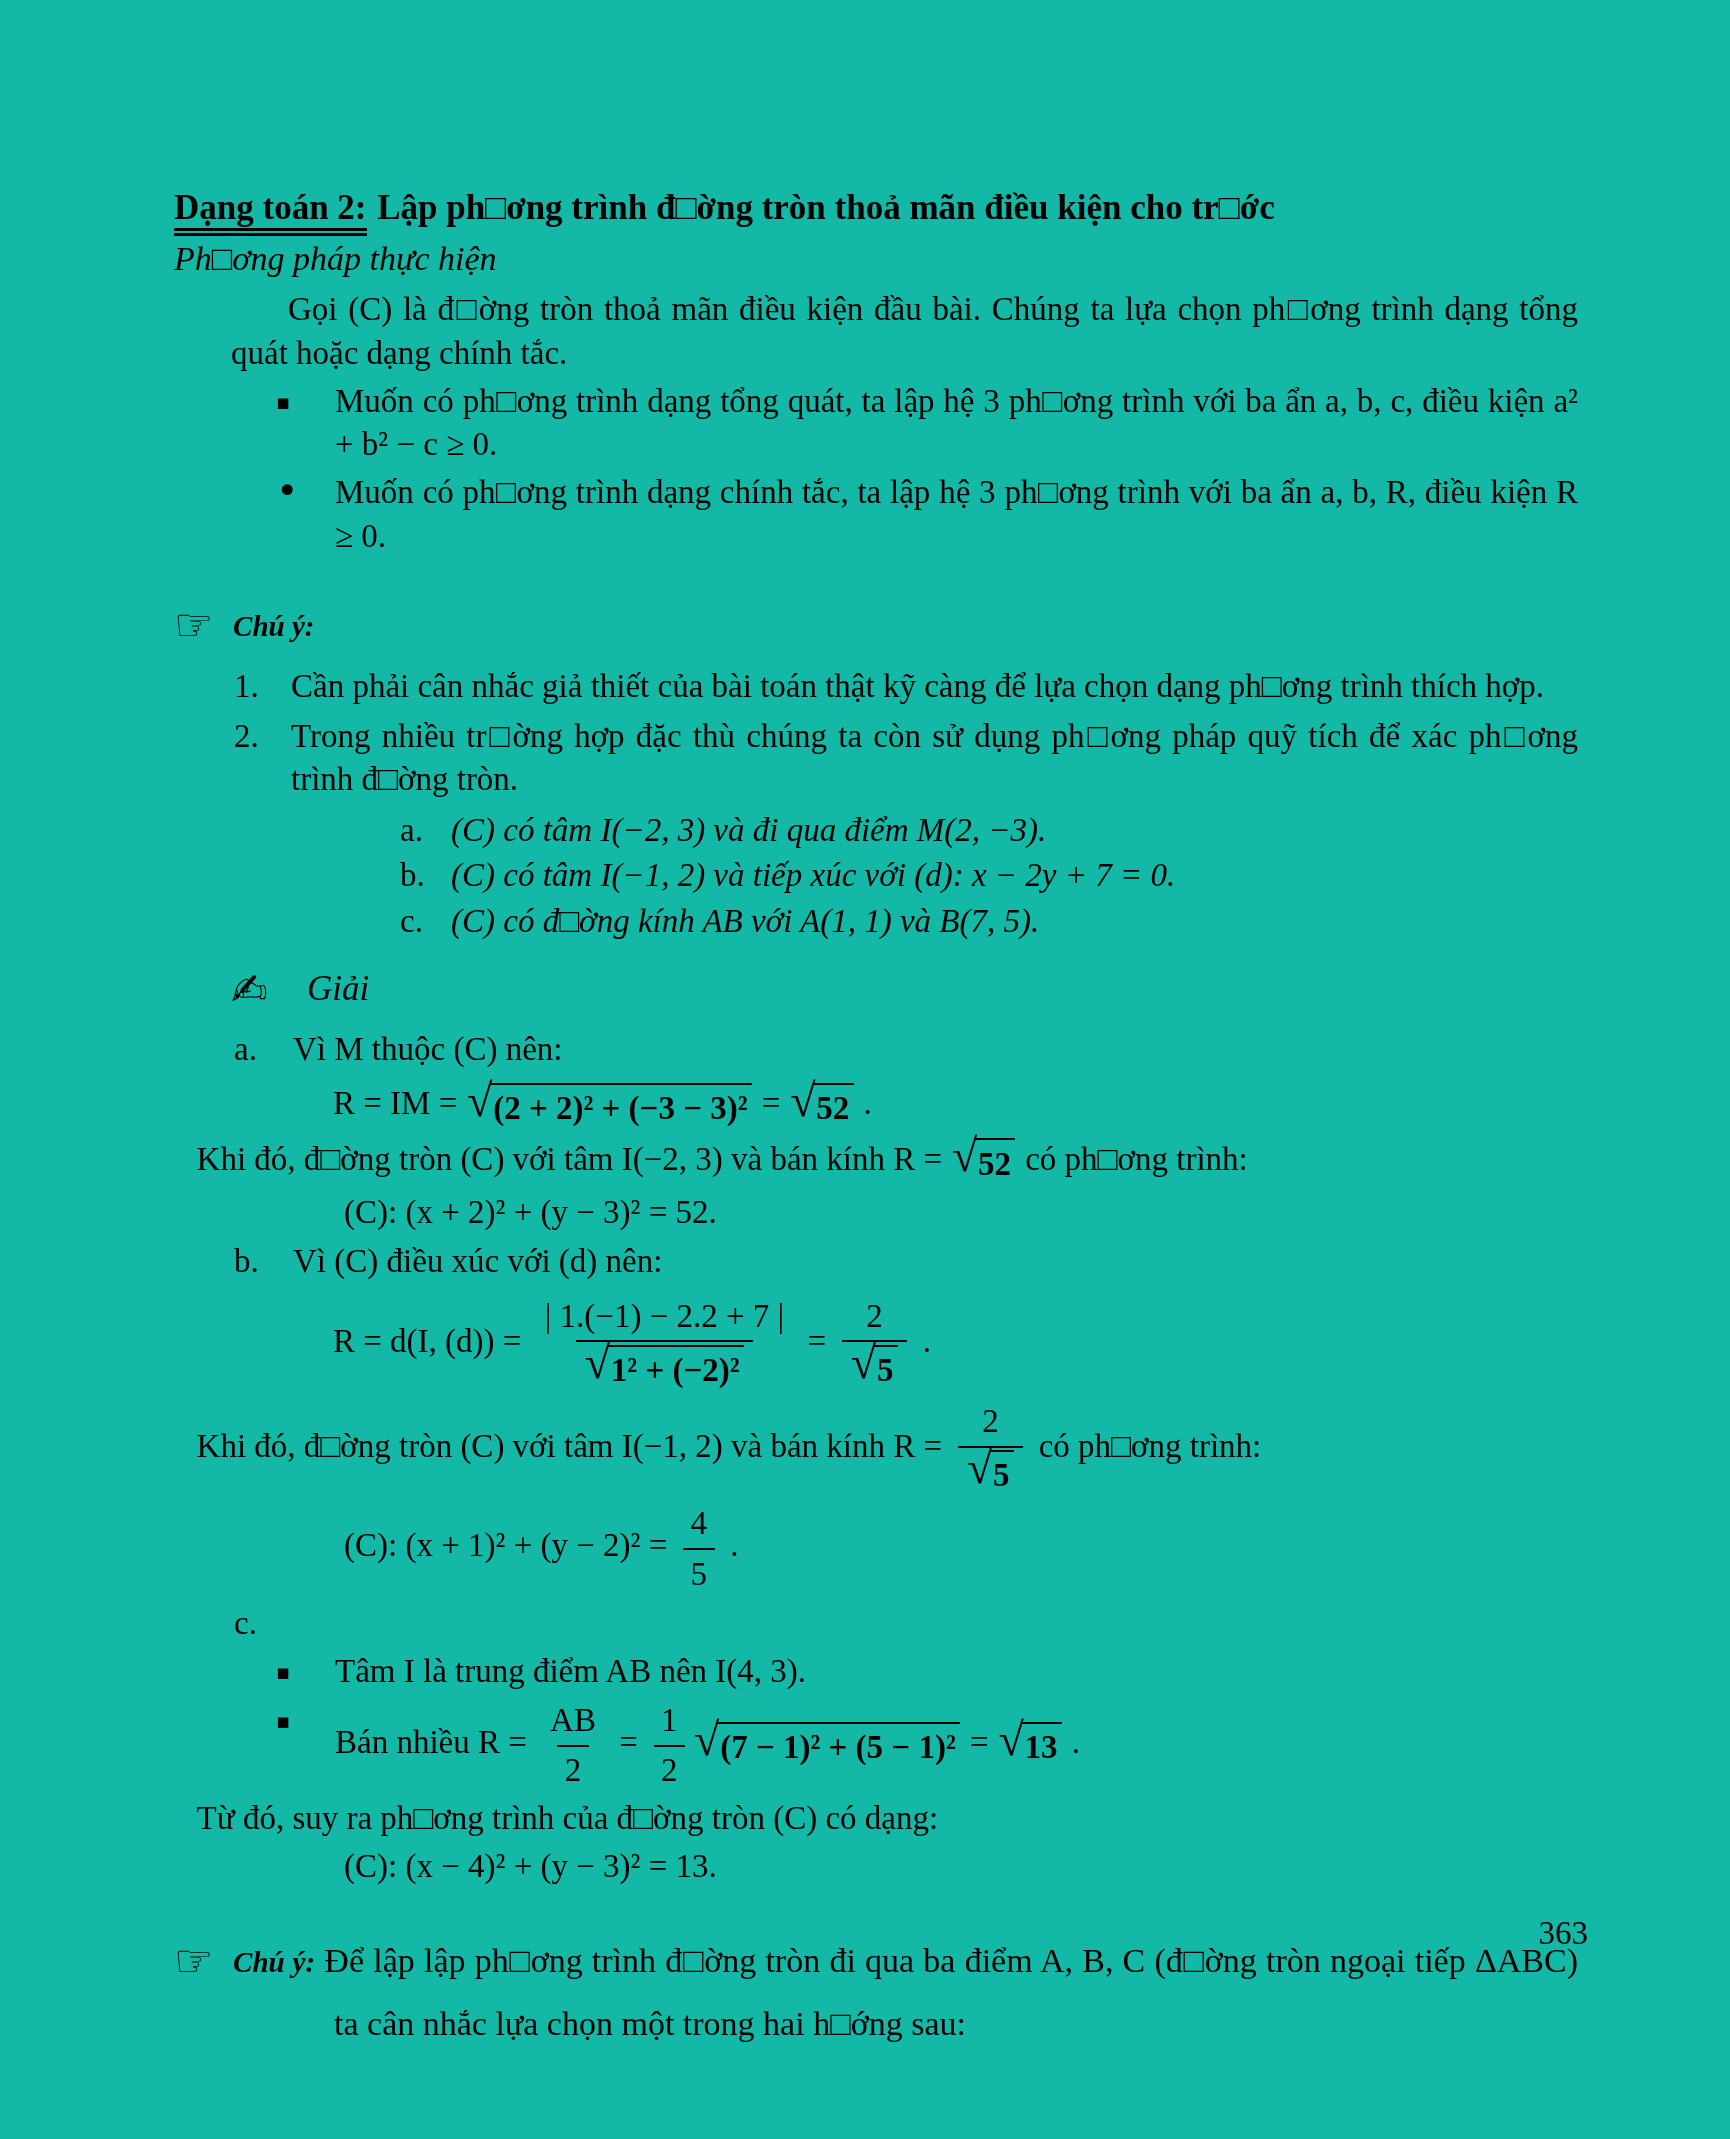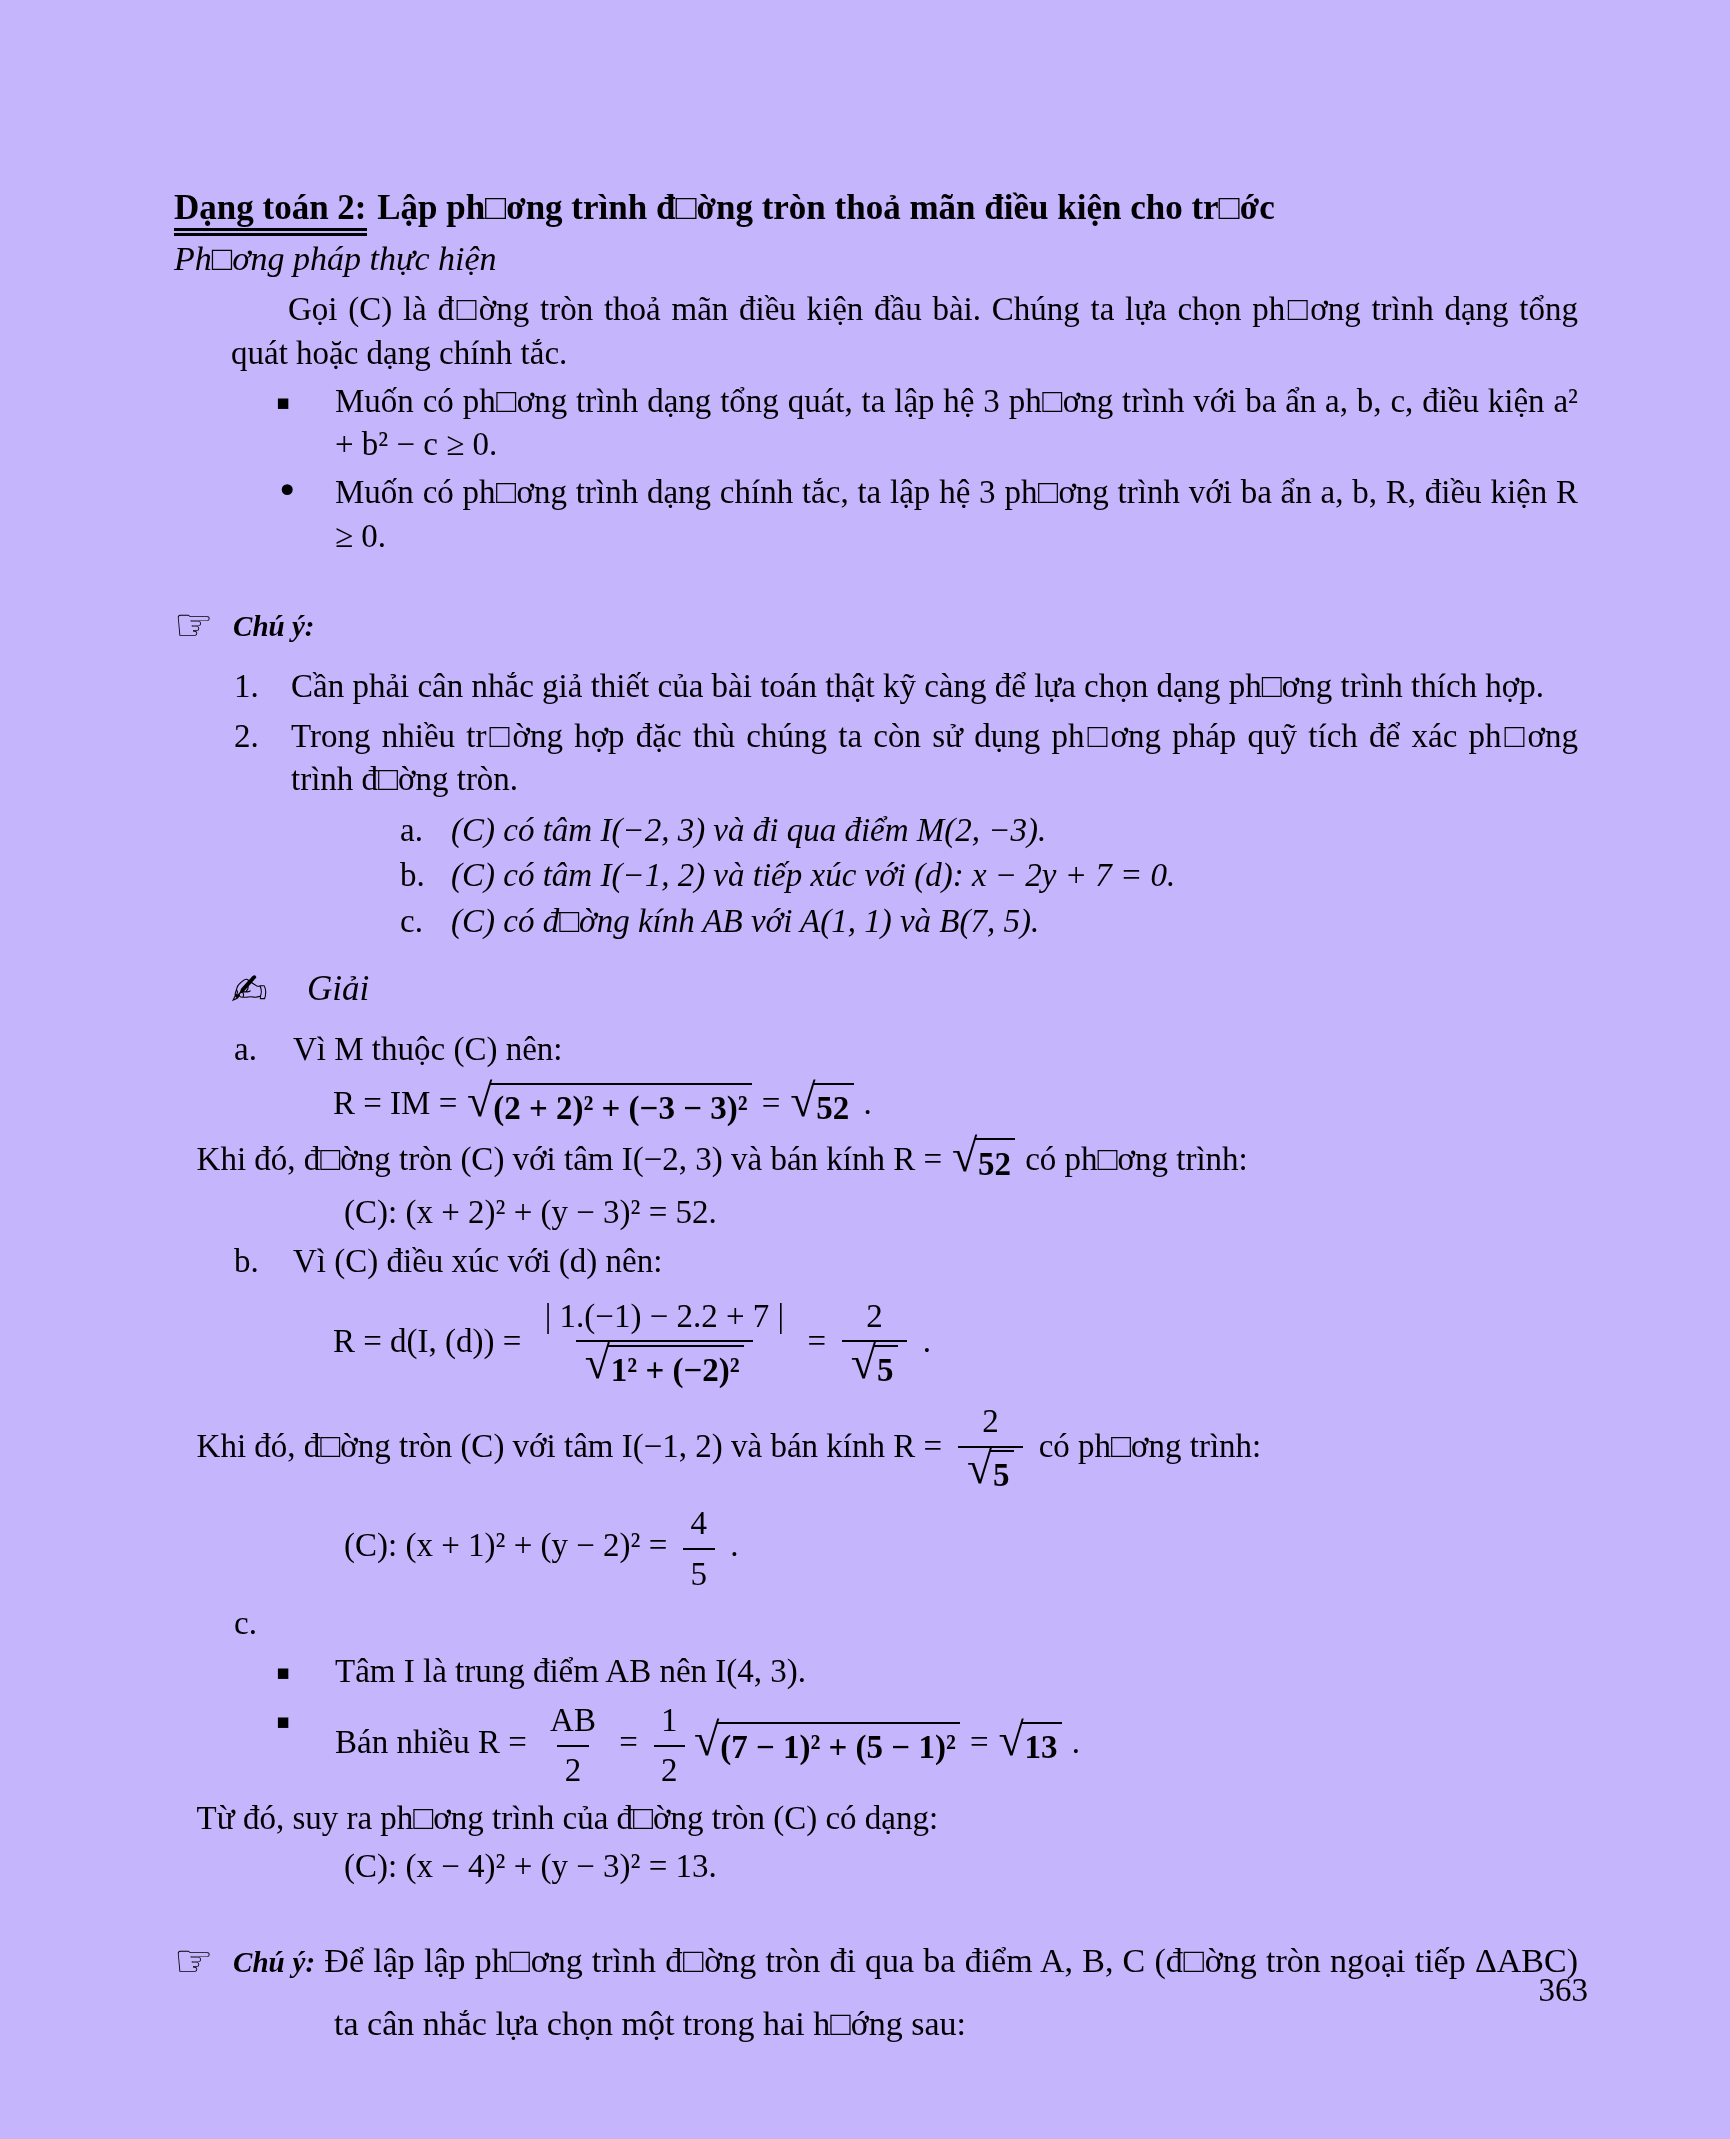--- a/index.html
+++ b/index.html
@@ -1,19 +1,19 @@
 <!DOCTYPE html>
 <html style="font-size:12px"><head>
 <meta charset="utf-8">
 <style>
   html,body{margin:0;padding:0;background:#888;}
   .page{
     position:relative;
     width:1730px;height:2140px;
-    background:#c4b5fd;
+    background:#14b8a6;
     color:#000;
     font-family:"Liberation Serif","DejaVu Sans",serif;
     font-size:33px;line-height:1.32;
     box-sizing:border-box;
     padding:186px 152px 0 174px;
     overflow:hidden;
   }
   
   .heading{margin-bottom:7.5px;font-weight:bold;font-size:35px;line-height:1.25;}
   .h-label{border-bottom:8.3px double #000;padding-bottom:0.8px;}
@@ -52,21 +52,21 @@
   .sqrt{display:inline-flex;align-items:flex-start;vertical-align:middle;margin:0 1.5px;}
   .rsign{font-size:1.4em;line-height:0.78;margin-right:-2.3px;}
   .rad{border-top:2.3px solid #000;padding:2.3px 4.5px 0 3px;font-weight:bold;}
   .frac{display:inline-flex;flex-direction:column;align-items:center;vertical-align:middle;margin:0 7.5px;text-align:center;}
   .fnum{padding:0 7.5px 2.3px;}
   .fden{border-top:2.3px solid #000;padding:2.3px 7.5px 0;}
   .fden .sqrt{vertical-align:baseline;}
   
   .note2{margin-top:38px;padding-left:160px;text-indent:-160px;line-height:1.6;text-align:justify;}
   .note2 .body-text{font-size:34px;}
-  .pagenum{position:absolute;top:1969px;right:142px;}
+  .pagenum{position:absolute;top:1912px;right:142px;}
 </style>
 </head>
 <body>
 
 <div class="page">
 
   <div class="heading">
     <span class="h-label">Dạng toán 2:</span><span class="h-title">Lập ph□ơng trình đ□ờng tròn thoả mãn điều kiện cho tr□ớc</span>
   </div>
 

